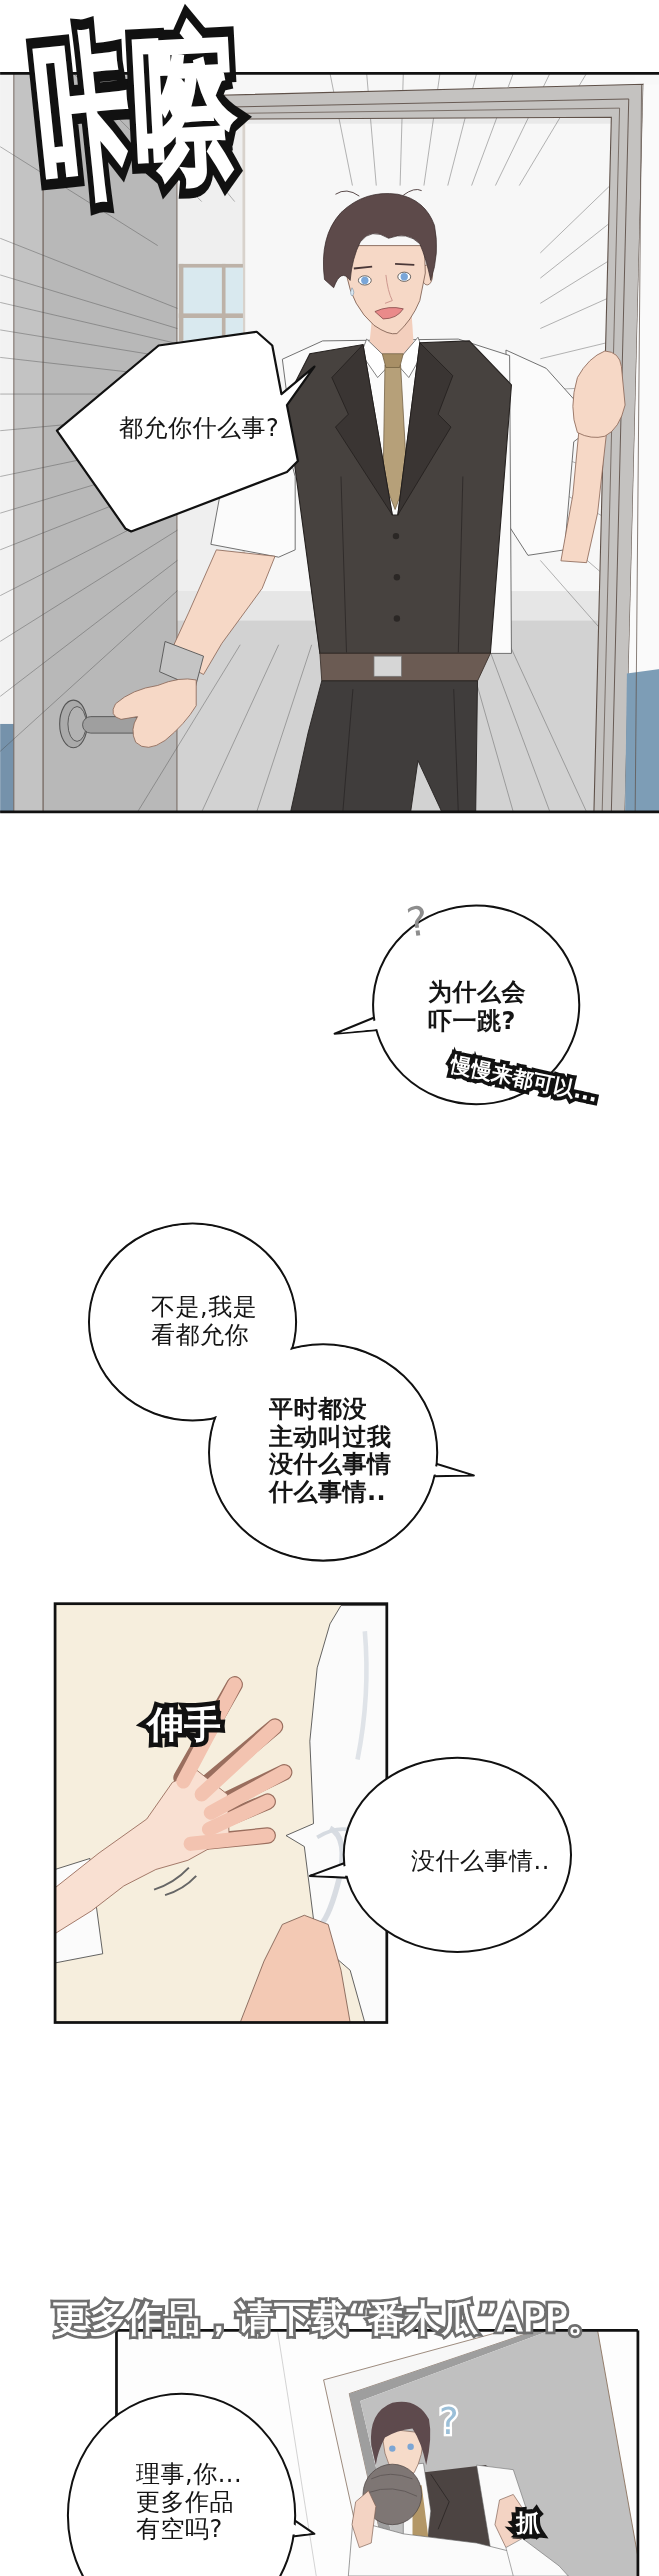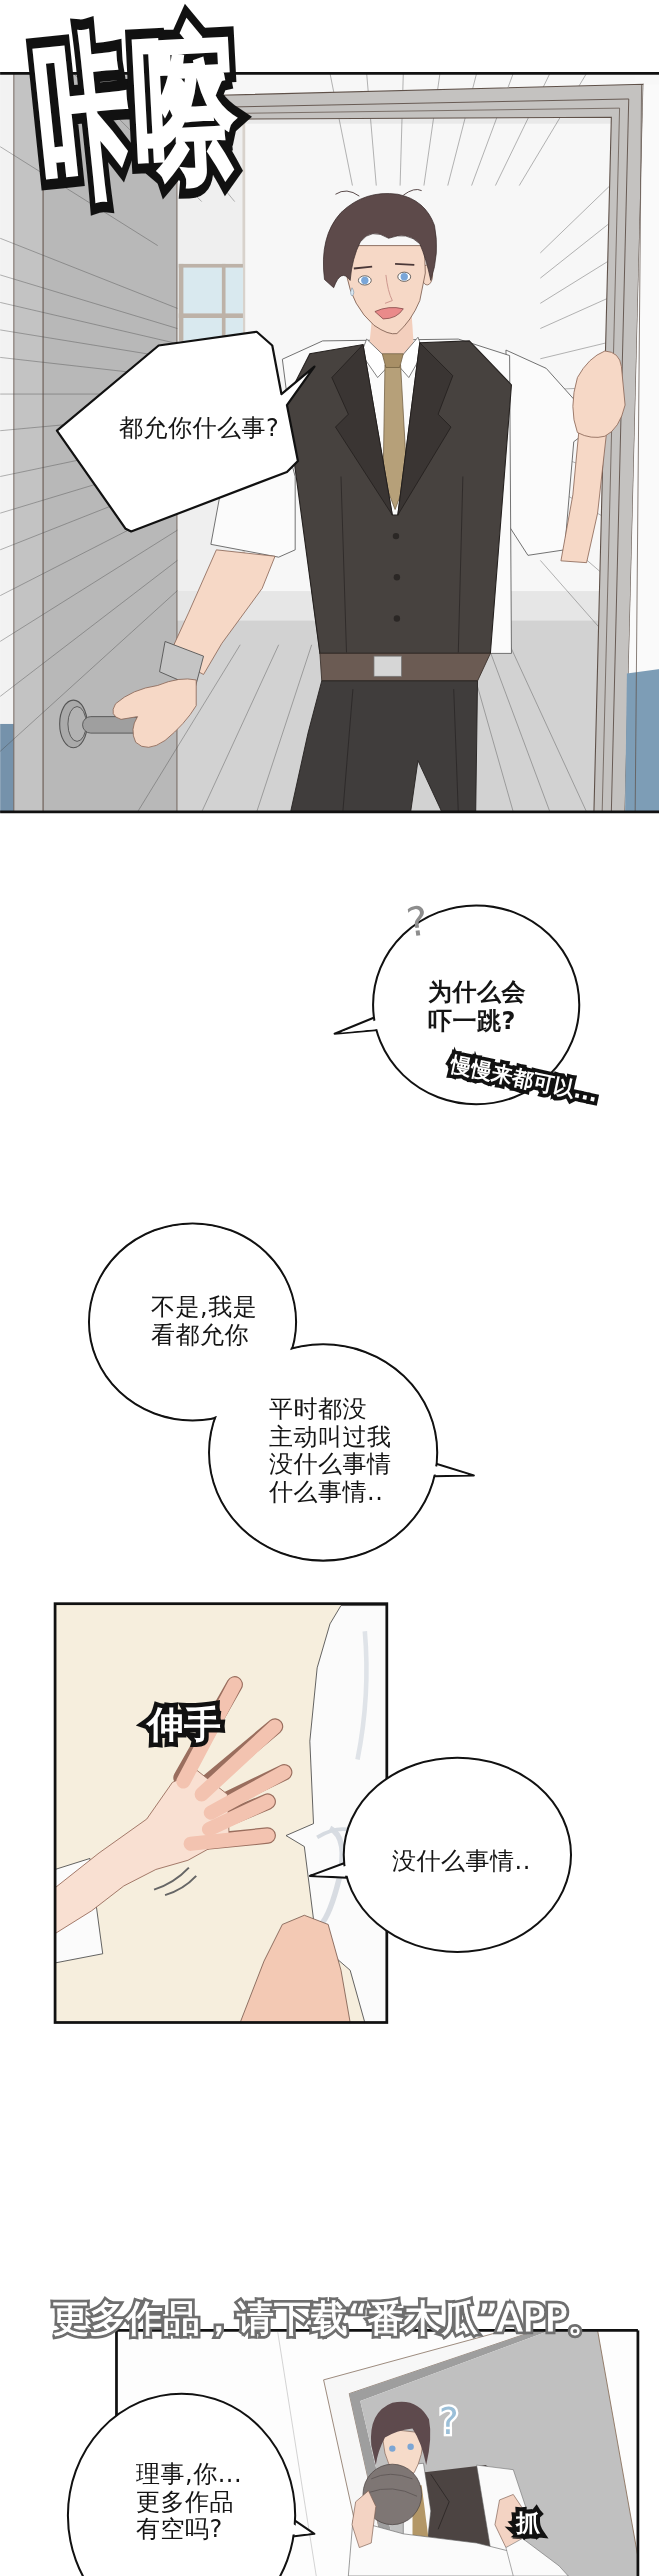--- a/index.html
+++ b/index.html
@@ -317,33 +317,33 @@
 <div id="aside-take-time" class="ol">
   <span class="bk">慢慢来都可以...</span>
   <span class="fr">慢慢来都可以...</span>
 </div>
 
 <div class="txt" style="left:151px; top:1294px;">
   <span class="ln">不是,我是</span>
   <span class="ln">看都允你</span>
 </div>
 
-<div class="txt" style="left:269px; top:1396px;">
+<div class="txt" style="left:269px; top:1396px;font-weight:bold;">
   <span class="ln">平时都没</span>
   <span class="ln">主动叫过我</span>
   <span class="ln">没什么事情</span>
   <span class="ln">什么事情..</span>
 </div>
 
 <div id="sfx-reach" class="ol">
   <span class="bk">伸手</span>
   <span class="fr">伸手</span>
 </div>
 
-<div class="txt" style="left:392px; top:1848px;">
+<div class="txt" style="left:411px; top:1848px;">
   <span class="ln">没什么事情..</span>
 </div>
 
 <div id="watermark" class="ol">
   <span class="bk">更多作品，请下载“番木瓜”APP。</span>
   <span class="fr">更多作品，请下载“番木瓜”APP。</span>
 </div>
 
 <div id="qmark-blue" class="qmark">
   <span class="bk">?</span>

